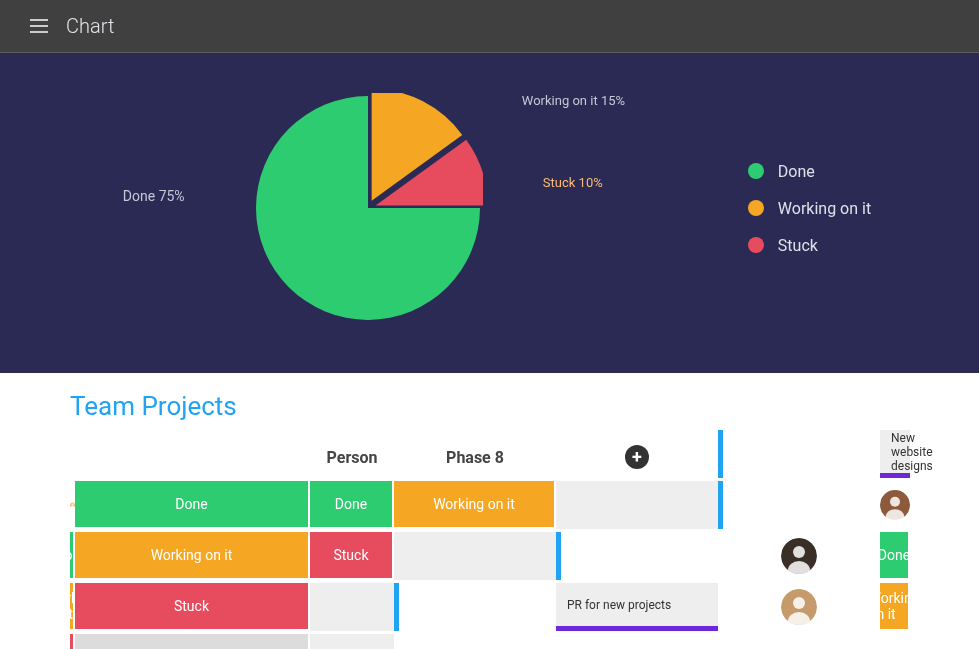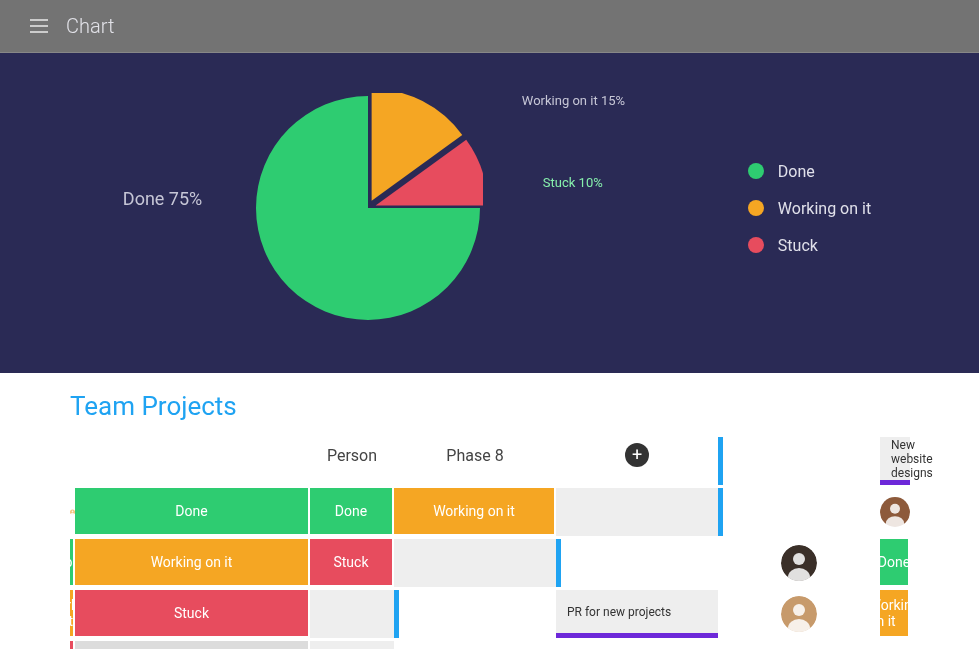--- a/index.html
+++ b/index.html
@@ -1,20 +1,20 @@
 <!DOCTYPE html>
 <html><head>
   <meta charset="utf-8">
   <style>
     * { margin: 0; padding: 0; box-sizing: border-box; }
     body { font-family: -apple-system, BlinkMacSystemFont, "Segoe UI", Roboto, sans-serif; background: #fff; width: 979px; }
     
     
     .header {
-      background: #737373;
+      background: #404040;
       padding: 14px 30px;
       display: flex;
       align-items: center;
       border-bottom: 1px solid rgba(255,255,255,0.15);
     }
     .hamburger {
       width: 18px;
       height: 14px;
       display: flex;
       flex-direction: column;
@@ -55,37 +55,37 @@
     .pie-wrap {
       position: relative;
       width: 230px;
       height: 230px;
     }
     .label-done {
       position: absolute;
       left: -130px;
       top: 95px;
       color: #c6c6d6;
-      font-size: 18px;
+      font-size: 14px;
       white-space: nowrap;
     }
     .label-working {
       position: absolute;
       left: 240px;
       top: 0px;
       color: #c6c6d6;
       font-size: 13px;
       white-space: nowrap;
       margin-left: 29px;
     }
     .label-stuck {
       position: absolute;
       left: 290px;
       top: 82px;
-      color: #86efac;
+      color: #fdba74;
       font-size: 13px;
       white-space: nowrap;
     }
     
     .legend {
       margin-left: 120px;
     }
     .legend-item {
       display: flex;
       align-items: center;
@@ -101,35 +101,36 @@
     }
     
     
     .table-section {
       padding: 18px 60px 10px 70px;
     }
     .table-title {
       color: #1fa3f2;
       font-size: 26px;
       font-weight: 400;
-      margin-bottom: 16px;
+      margin-bottom: 9px;
     }
     .grid {
       display: grid;
       grid-template-columns: 5px 235px 84px 162px 162px 162px 30px;
       row-gap: 3px;
     }
     .hcell {
       color: #444;
       font-size: 16px;
-      font-weight: 400;
+      font-weight: 700;
       display: flex;
       align-items: center;
       justify-content: center;
       height: 36px;
+      margin-top: 9px;
     }
     .add-btn {
       width: 24px;
       height: 24px;
       border-radius: 50%;
       background: #333;
       color: #fff;
       display: flex;
       align-items: center;
       justify-content: center;

